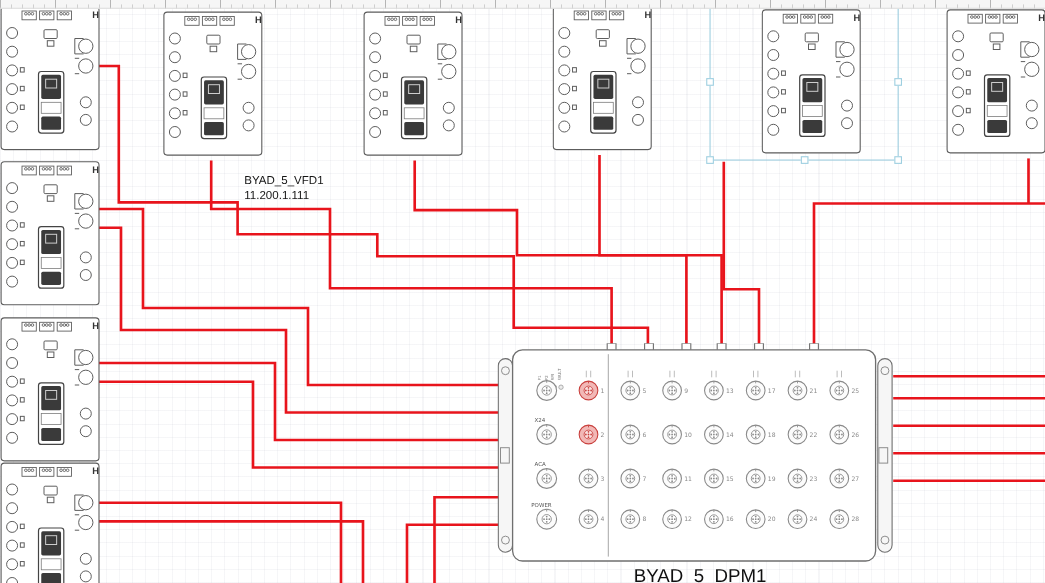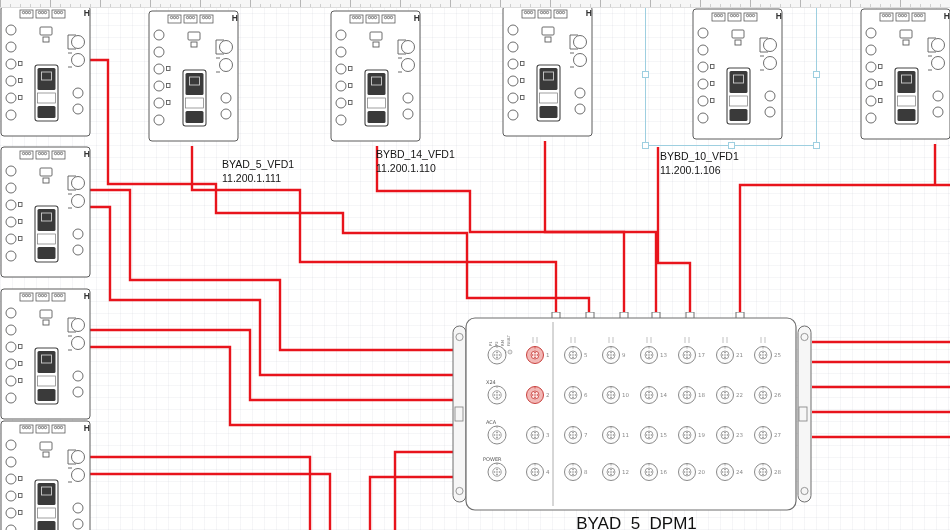--- a/index.html
+++ b/index.html
@@ -134,28 +134,20 @@
         </svg><span class="vfd-h">H</span></div>
       <div class="vfd" style="left: 860px; top: 8px;"><svg width="95" height="132">
           <use href="#vfd-body"></use>
         </svg><span class="vfd-h">H</span></div>
     </div>
 
   <div class="dev-label" style="left:222px;top:158px">
     <div>BYAD_5_VFD1</div>
     <div>11.200.1.111</div>
   </div>
-  <div class="dev-label" style="left:376px;top:148px">
-    <div>BYBD_14_VFD1</div>
-    <div>11.200.1.110</div>
-  </div>
-  <div class="dev-label" style="left:660px;top:150px">
-    <div>BYBD_10_VFD1</div>
-    <div>11.200.1.106</div>
-  </div>
 
   <div class="dpm">
     <svg width="360" height="205">
       <g fill="#ffffff" stroke="#6f6f6f" stroke-width="1">
         <rect x="100" y="0" width="8" height="8"></rect>
         <rect x="134" y="0" width="8" height="8"></rect>
         <rect x="168" y="0" width="8" height="8"></rect>
         <rect x="200" y="0" width="8" height="8"></rect>
         <rect x="234" y="0" width="8" height="8"></rect>
         <rect x="284" y="0" width="8" height="8"></rect>

